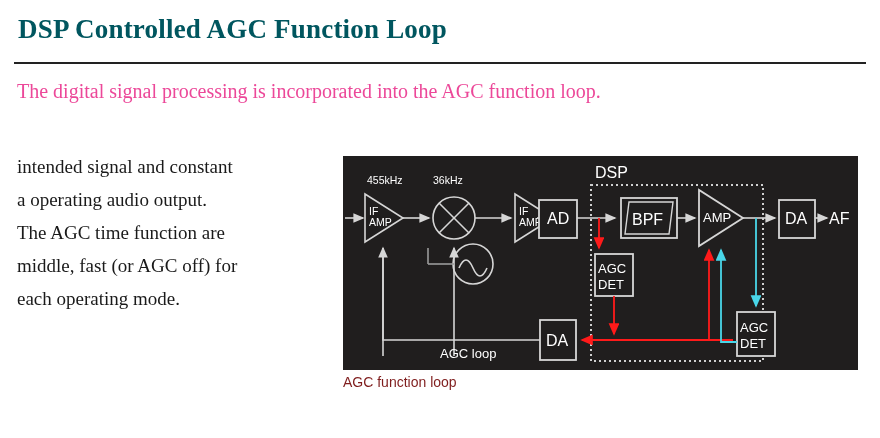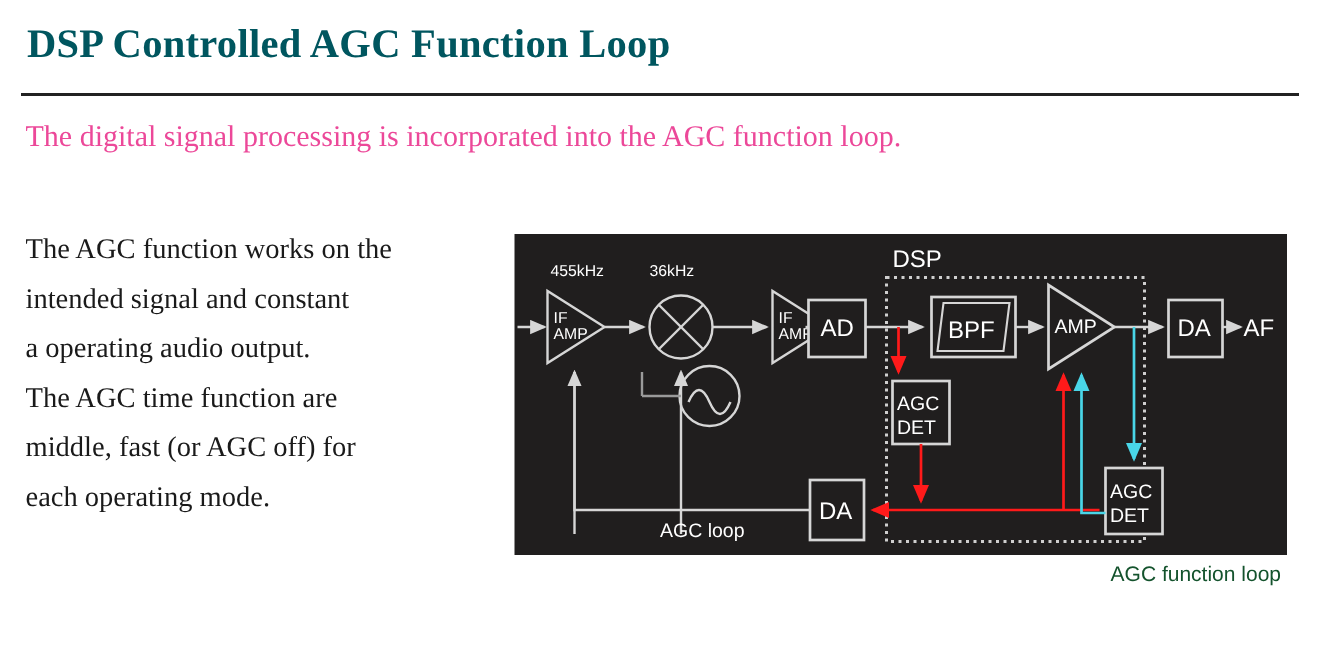--- a/index.html
+++ b/index.html
@@ -47,24 +47,23 @@
   }
   .leftcol div{white-space:nowrap;}
 
   
   .figure{
     position:absolute;left:343px;top:156px;width:515px;height:214px;
     background:#201e1e;
   }
   .caption{
     position:absolute;left:343px;top:374px;width:515px;
-    text-align:right;
     font-family:"Liberation Sans", sans-serif;
     font-size:14px;
-    color:#14532d;
+    color:#7f1d1d;
     padding-right:4px;
     box-sizing:border-box;
   }
 
   .fig-svg{position:absolute;left:0;top:0;width:515px;height:214px;}
 
   
   .dtxt{font-family:"Liberation Sans", sans-serif;fill:#ffffff;}
   .dtxt-lg{font-size:16px;}
   .dtxt-md{font-size:13px;}
@@ -76,21 +75,20 @@
 <div class="page">
 
   <div class="title">DSP Controlled AGC Function Loop</div>
   <div class="title-rule"></div>
 
   <div class="intro">
     <div>The digital signal processing is incorporated into the AGC function loop.</div>
   </div>
 
   <div class="leftcol">
-    <div>The AGC function works on the</div>
     <div>intended signal and constant</div>
     <div>a operating audio output.</div>
     <div>The AGC time function are</div>
     <div>middle, fast (or AGC off) for</div>
     <div>each operating mode.</div>
   </div>
 
   <div class="figure">
     <svg class="fig-svg" viewBox="0 0 515 214">
       <defs>

